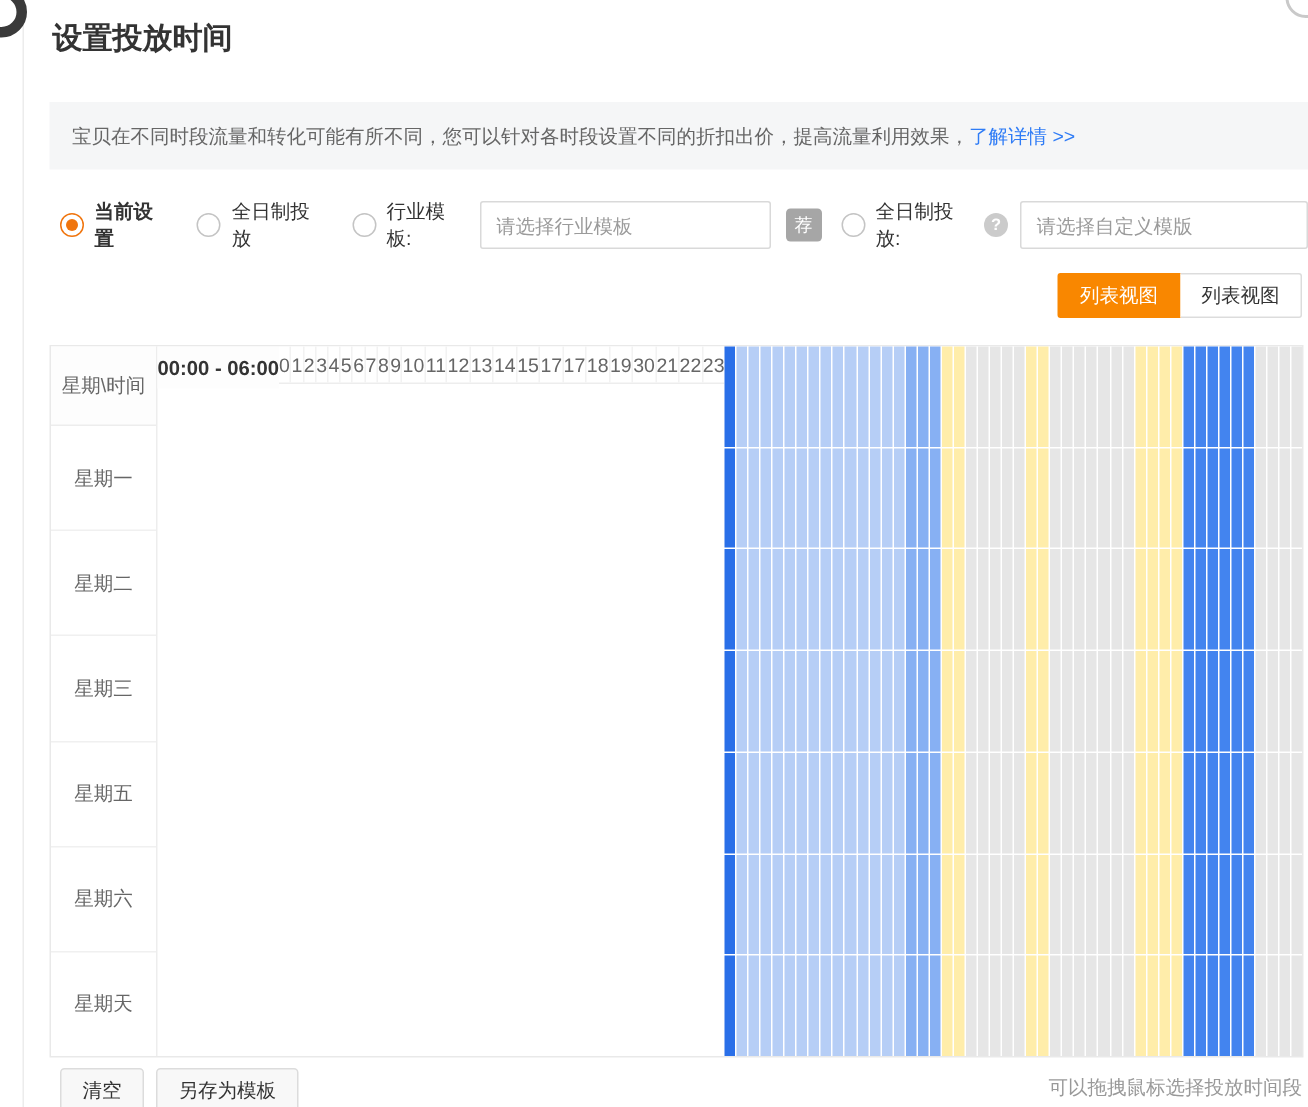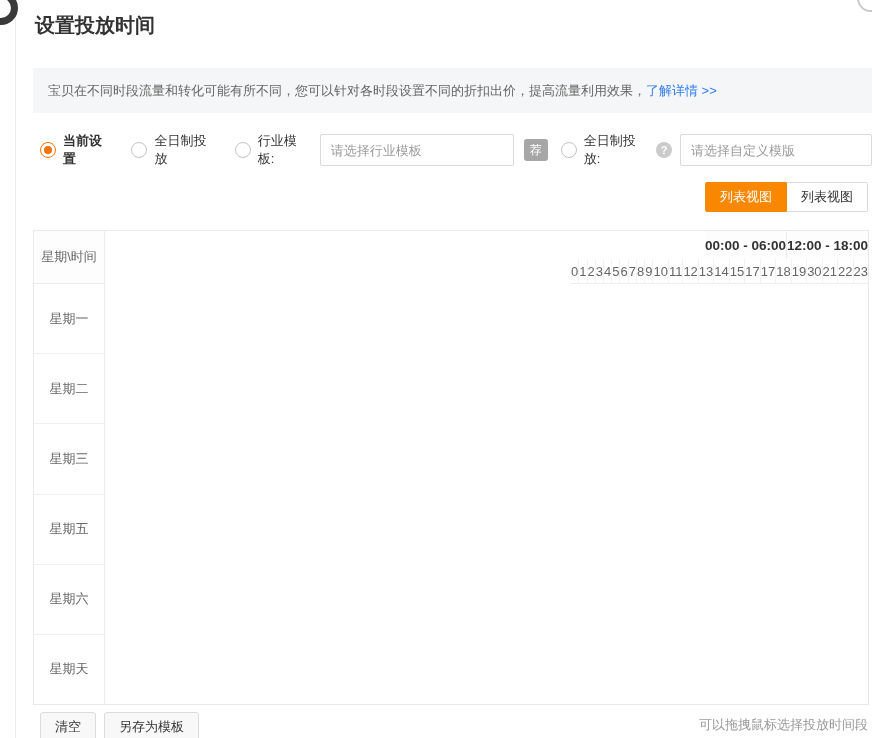--- a/index.html
+++ b/index.html
@@ -38,21 +38,21 @@
   .btn-list{background:#fff;color:#333;border:1px solid #dcdcdc;border-left:none;border-radius:0 2px 2px 0;}
   .table{position:absolute;left:33px;top:230px;width:836px;height:475px;box-sizing:border-box;
     border:1px solid #e9e9e9;display:flex;background:#fff;}
   .left-col{width:70px;flex:none;border-right:1px solid #ededed;display:flex;flex-direction:column;}
   .corner-cell{height:52px;flex:none;display:flex;align-items:center;justify-content:center;
     font-size:13px;color:#666;border-bottom:1px solid #ededed;background:#fdfdfd;}
   .day-labels{flex:1;display:flex;flex-direction:column;}
   .day-label{flex:1;display:flex;align-items:center;justify-content:center;font-size:13px;color:#666;
     border-bottom:1px solid #f0f0f0;}
   .day-label:last-child{border-bottom:none;}
-  .right-col{flex:1;display:flex;flex-direction:column;min-width:0;align-items:flex-end;}
+  .right-col{flex:1;display:flex;flex-direction:row;min-width:0;}
   .range-row{height:28px;flex:none;display:flex;background:#fdfdfd;}
   .range-cell{flex:1;display:flex;align-items:center;justify-content:center;font-size:13.5px;font-weight:700;color:#333;
     border-left:1px solid #ededed;}
   .range-cell:first-child{border-left:none;}
   .hour-row{height:24px;flex:none;display:flex;border-bottom:1px solid #ededed;background:#fff;}
   .hour-cell{flex:1;display:flex;align-items:center;justify-content:center;font-size:13px;color:#666;
     border-left:1px solid #f2f2f2;}
   .hour-cell:first-child{border-left:none;}
   .grid-rows{flex:1;display:flex;flex-direction:column;background:#fff;}
   .grid-row{flex:1;display:flex;border-bottom:1px solid rgba(255,255,255,0.65);}
@@ -117,21 +117,20 @@
         <div class="day-label">星期二</div>
         <div class="day-label">星期三</div>
         <div class="day-label">星期五</div>
         <div class="day-label">星期六</div>
         <div class="day-label">星期天</div>
       </div>
   </div>
   <div class="right-col">
     <div class="range-row">
         <div class="range-cell">00:00 - 06:00</div>
-        <div class="range-cell">12:00 - 18:00</div>
       </div>
     <div class="hour-row">
         <div class="hour-cell">0</div>
         <div class="hour-cell">1</div>
         <div class="hour-cell">2</div>
         <div class="hour-cell">3</div>
         <div class="hour-cell">4</div>
         <div class="hour-cell">5</div>
         <div class="hour-cell">6</div>
         <div class="hour-cell">7</div>

